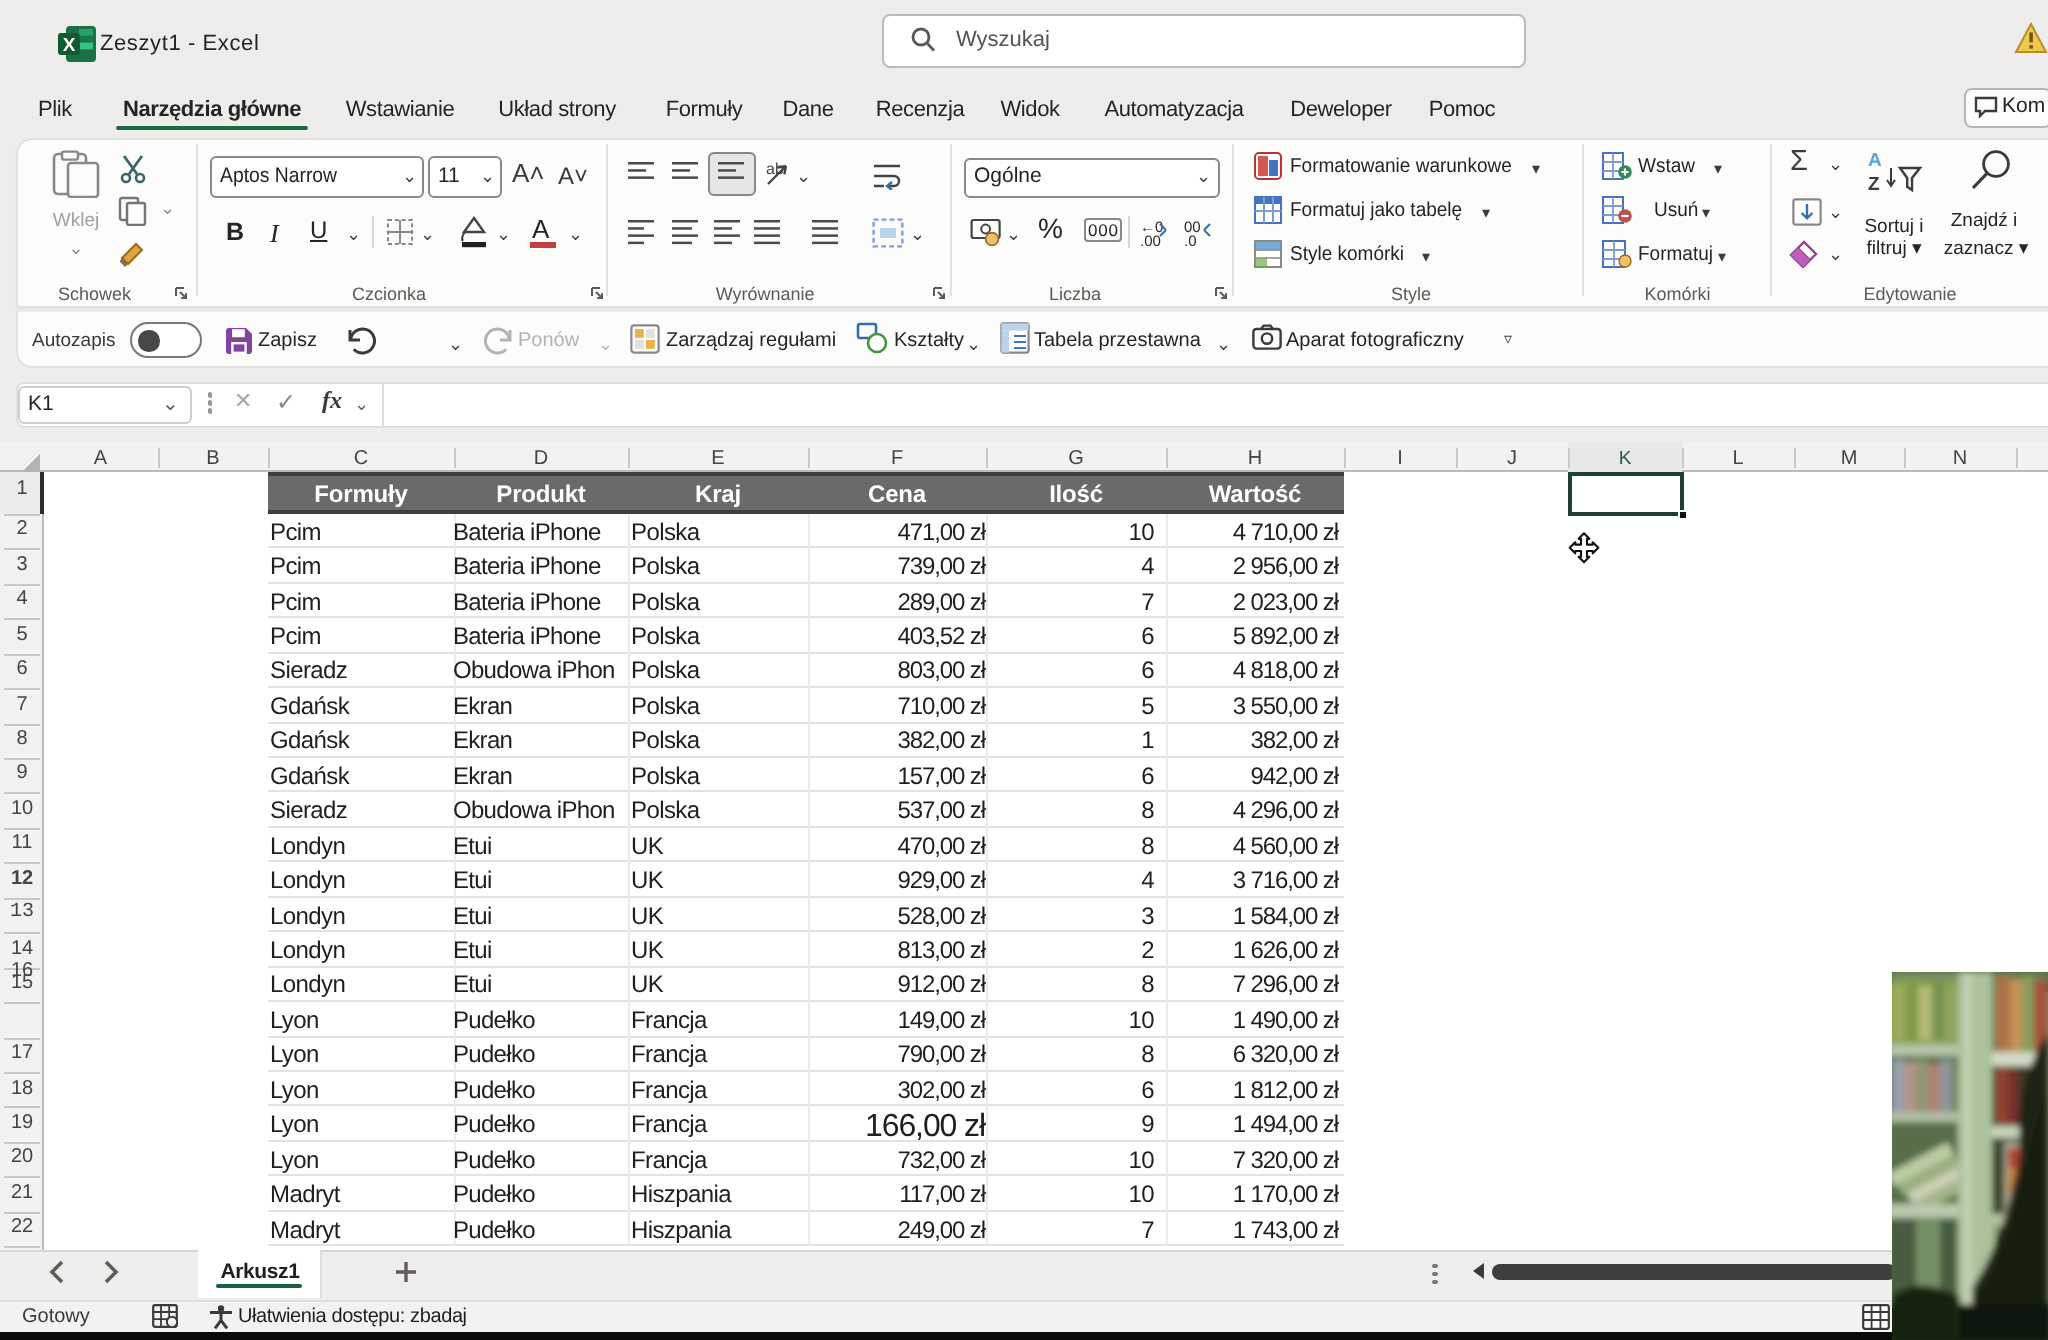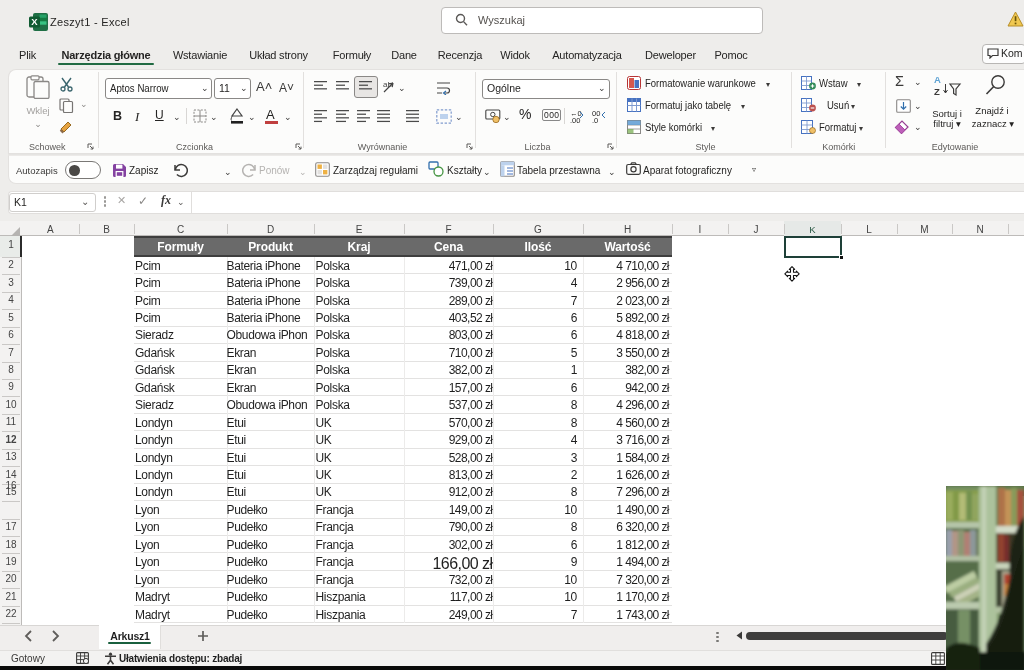--- a/index.html
+++ b/index.html
@@ -418,21 +418,21 @@
 <div class="tx" style="left:11px;top:363.99999999999994px;transform:translateX(-50%);font-size:10px;color:#444;font-weight:400;">8</div>
 <div class="ab" style="left:2px;top:378.94999999999993px;width:17.5px;height:1px;background:#cac8c6"></div>
 <div class="tx" style="left:11px;top:381.44999999999993px;transform:translateX(-50%);font-size:10px;color:#444;font-weight:400;">9</div>
 <div class="ab" style="left:2px;top:396.3999999999999px;width:17.5px;height:1px;background:#cac8c6"></div>
 <div class="tx" style="left:11px;top:398.8999999999999px;transform:translateX(-50%);font-size:10px;color:#444;font-weight:400;">10</div>
 <div class="ab" style="left:2px;top:413.8499999999999px;width:17.5px;height:1px;background:#cac8c6"></div>
 <div class="tx" style="left:11px;top:416.3499999999999px;transform:translateX(-50%);font-size:10px;color:#444;font-weight:400;">11</div>
 <div class="ab" style="left:2px;top:431.2999999999999px;width:17.5px;height:1px;background:#cac8c6"></div>
 <div class="tx" style="left:11px;top:433.7999999999999px;transform:translateX(-50%);font-size:10px;color:#444;font-weight:700;">12</div>
 <div class="ab" style="left:2px;top:448.7499999999999px;width:17.5px;height:1px;background:#cac8c6"></div>
-<div class="tx" style="left:11px;top:451.2499999999999px;transform:translateX(-50%);font-size:10px;color:#444;font-weight:400;">13</div>
+<div class="tx" style="left:11px;top:451.2499999999999px;transform:translateX(-50%);font-size:10px;color:#444;font-weight:400;font-family:Liberation Mono, monospace;">13</div>
 <div class="ab" style="left:2px;top:466.1999999999999px;width:17.5px;height:1px;background:#cac8c6"></div>
 <div class="tx" style="left:11px;top:468.6999999999999px;transform:translateX(-50%);font-size:10px;color:#444;font-weight:400;">14</div>
 <div class="ab" style="left:2px;top:483.64999999999986px;width:17.5px;height:1px;background:#cac8c6"></div>
 <div class="tx" style="left:11px;top:486.14999999999986px;transform:translateX(-50%);font-size:10px;color:#444;font-weight:400;">15</div>
 <div class="ab" style="left:2px;top:501.09999999999985px;width:17.5px;height:1px;background:#cac8c6"></div>
 <div class="tx" style="left:11px;top:480px;transform:translateX(-50%);font-size:10px;color:#444;font-weight:400;">16</div>
 <div class="ab" style="left:2px;top:518.5499999999998px;width:17.5px;height:1px;background:#cac8c6"></div>
 <div class="tx" style="left:11px;top:521.0499999999998px;transform:translateX(-50%);font-size:10px;color:#444;font-weight:400;">17</div>
 <div class="ab" style="left:2px;top:535.9999999999999px;width:17.5px;height:1px;background:#cac8c6"></div>
 <div class="tx" style="left:11px;top:538.4999999999999px;transform:translateX(-50%);font-size:10px;color:#444;font-weight:400;">18</div>
@@ -503,21 +503,21 @@
 <div class="tx" style="right:355px;top:380.74999999999994px;font-size:12px;color:#1f1f1f;font-weight:400;letter-spacing:-0.55px">942,00 zł</div>
 <div class="tx" style="left:135px;top:398.19999999999993px;font-size:12px;color:#1f1f1f;font-weight:400;letter-spacing:-0.3px">Sieradz</div>
 <div class="tx" style="left:226.5px;top:398.19999999999993px;font-size:12px;color:#1f1f1f;font-weight:400;letter-spacing:-0.35px">Obudowa iPhon</div>
 <div class="tx" style="left:315.5px;top:398.19999999999993px;font-size:12px;color:#1f1f1f;font-weight:400;letter-spacing:-0.3px">Polska</div>
 <div class="tx" style="right:531.5px;top:398.19999999999993px;font-size:12px;color:#1f1f1f;font-weight:400;letter-spacing:-0.55px">537,00 zł</div>
 <div class="tx" style="right:447px;top:398.19999999999993px;font-size:12px;color:#1f1f1f;font-weight:400;letter-spacing:-0.3px">8</div>
 <div class="tx" style="right:355px;top:398.19999999999993px;font-size:12px;color:#1f1f1f;font-weight:400;letter-spacing:-0.55px">4 296,00 zł</div>
 <div class="tx" style="left:135px;top:415.6499999999999px;font-size:12px;color:#1f1f1f;font-weight:400;letter-spacing:-0.3px">Londyn</div>
 <div class="tx" style="left:226.5px;top:415.6499999999999px;font-size:12px;color:#1f1f1f;font-weight:400;letter-spacing:-0.35px">Etui</div>
 <div class="tx" style="left:315.5px;top:415.6499999999999px;font-size:12px;color:#1f1f1f;font-weight:400;letter-spacing:-0.3px">UK</div>
-<div class="tx" style="right:531.5px;top:415.6499999999999px;font-size:12px;color:#1f1f1f;font-weight:400;letter-spacing:-0.55px">570,00 zł</div>
+<div class="tx" style="right:531.5px;top:415.6499999999999px;font-size:12px;color:#1f1f1f;font-weight:400;letter-spacing:-0.55px">470,00 zł</div>
 <div class="tx" style="right:447px;top:415.6499999999999px;font-size:12px;color:#1f1f1f;font-weight:400;letter-spacing:-0.3px">8</div>
 <div class="tx" style="right:355px;top:415.6499999999999px;font-size:12px;color:#1f1f1f;font-weight:400;letter-spacing:-0.55px">4 560,00 zł</div>
 <div class="tx" style="left:135px;top:433.0999999999999px;font-size:12px;color:#1f1f1f;font-weight:400;letter-spacing:-0.3px">Londyn</div>
 <div class="tx" style="left:226.5px;top:433.0999999999999px;font-size:12px;color:#1f1f1f;font-weight:400;letter-spacing:-0.35px">Etui</div>
 <div class="tx" style="left:315.5px;top:433.0999999999999px;font-size:12px;color:#1f1f1f;font-weight:400;letter-spacing:-0.3px">UK</div>
 <div class="tx" style="right:531.5px;top:433.0999999999999px;font-size:12px;color:#1f1f1f;font-weight:400;letter-spacing:-0.55px">929,00 zł</div>
 <div class="tx" style="right:447px;top:433.0999999999999px;font-size:12px;color:#1f1f1f;font-weight:400;letter-spacing:-0.3px">4</div>
 <div class="tx" style="right:355px;top:433.0999999999999px;font-size:12px;color:#1f1f1f;font-weight:400;letter-spacing:-0.55px">3 716,00 zł</div>
 <div class="tx" style="left:135px;top:450.5499999999999px;font-size:12px;color:#1f1f1f;font-weight:400;letter-spacing:-0.3px">Londyn</div>
 <div class="tx" style="left:226.5px;top:450.5499999999999px;font-size:12px;color:#1f1f1f;font-weight:400;letter-spacing:-0.35px">Etui</div>
@@ -608,21 +608,21 @@
 <div class="tx" style="left:11px;top:653px;font-size:10px;color:#3b3a39;font-weight:400;">Gotowy</div>
 <svg class="ab" style="left:76px;top:652px" width="13" height="12" viewBox="0 0 13 12">
 <rect x="0.6" y="0.6" width="11.8" height="10.8" rx="1" fill="none" stroke="#3b3a39" stroke-width="1.1"></rect>
 <path d="M0.6 4 h11.8 M0.6 7.6 h11.8 M4.5 0.6 v10.8 M8.6 0.6 v10.8" stroke="#3b3a39" stroke-width="0.9"></path>
 <circle cx="10" cy="9" r="2.6" fill="#f3f2f1" stroke="#3b3a39" stroke-width="1"></circle>
 </svg>
 <svg class="ab" style="left:104px;top:651.5px" width="13" height="13" viewBox="0 0 13 13">
 <circle cx="6.5" cy="2.2" r="1.6" fill="#3b3a39"></circle>
 <path d="M1 4.2 h11 M6.5 4.2 v4 M6.5 8.2 l-3 4 M6.5 8.2 l3 4" stroke="#3b3a39" stroke-width="1.5" fill="none"></path>
 </svg>
-<div class="tx" style="left:119px;top:653px;font-size:10px;color:#1f1f1f;font-weight:700;letter-spacing:-0.2px">Ułatwienia dostępu: zbadaj</div>
+<div class="tx" style="left:119px;top:653px;font-size:10px;color:#1f1f1f;font-weight:400;letter-spacing:-0.2px">Ułatwienia dostępu: zbadaj</div>
 <svg class="ab" style="left:931px;top:651.5px" width="14" height="13" viewBox="0 0 14 13">
 <rect x="0.6" y="0.6" width="12.8" height="11.8" rx="1" fill="#fff" stroke="#3b3a39" stroke-width="1.1"></rect>
 <path d="M0.6 4 h12.8 M0.6 8 h12.8 M4.8 0.6 v11.8 M9.2 0.6 v11.8" stroke="#3b3a39" stroke-width="0.9"></path>
 </svg>
 <div class="ab" style="left:0;top:665.5px;width:1024px;height:4.5px;background:#0a0a0a"></div>
 <svg class="ab" style="left:946px;top:486px" width="78" height="184" viewBox="0 0 78 184">
 <defs>
       <filter id="b" x="-10%" y="-10%" width="120%" height="120%">
         <feGaussianBlur stdDeviation="1.6"></feGaussianBlur>
       </filter>

